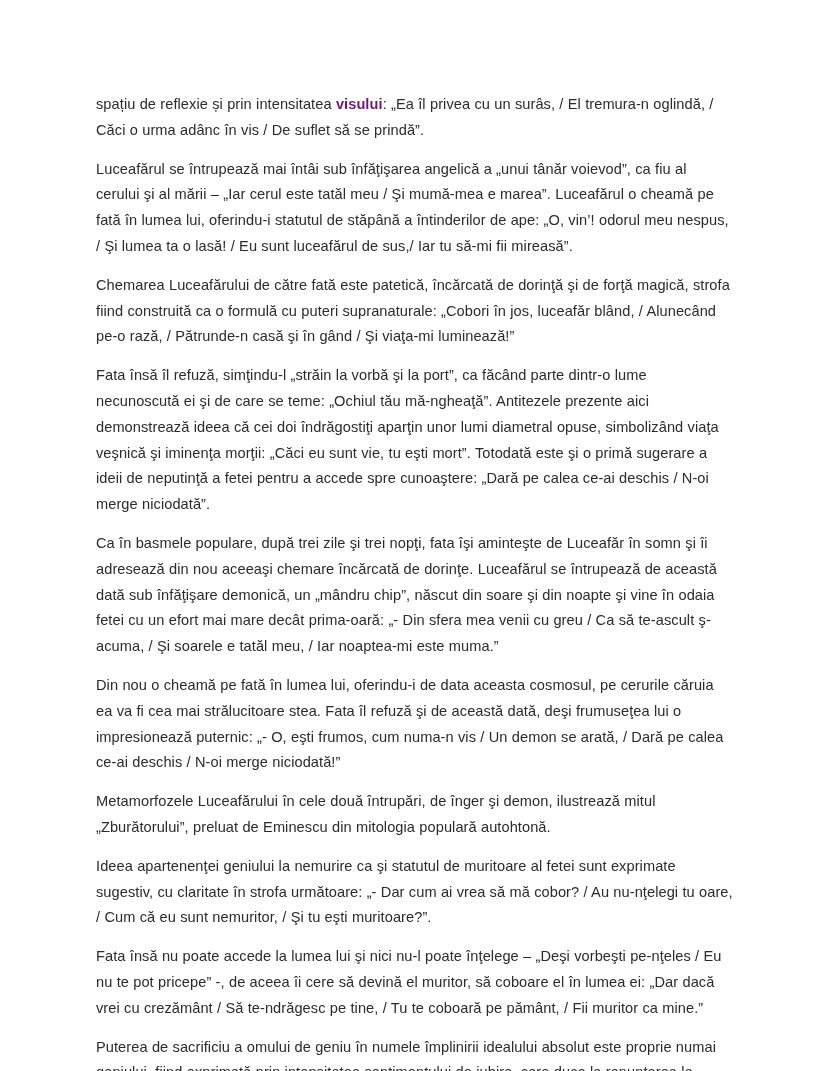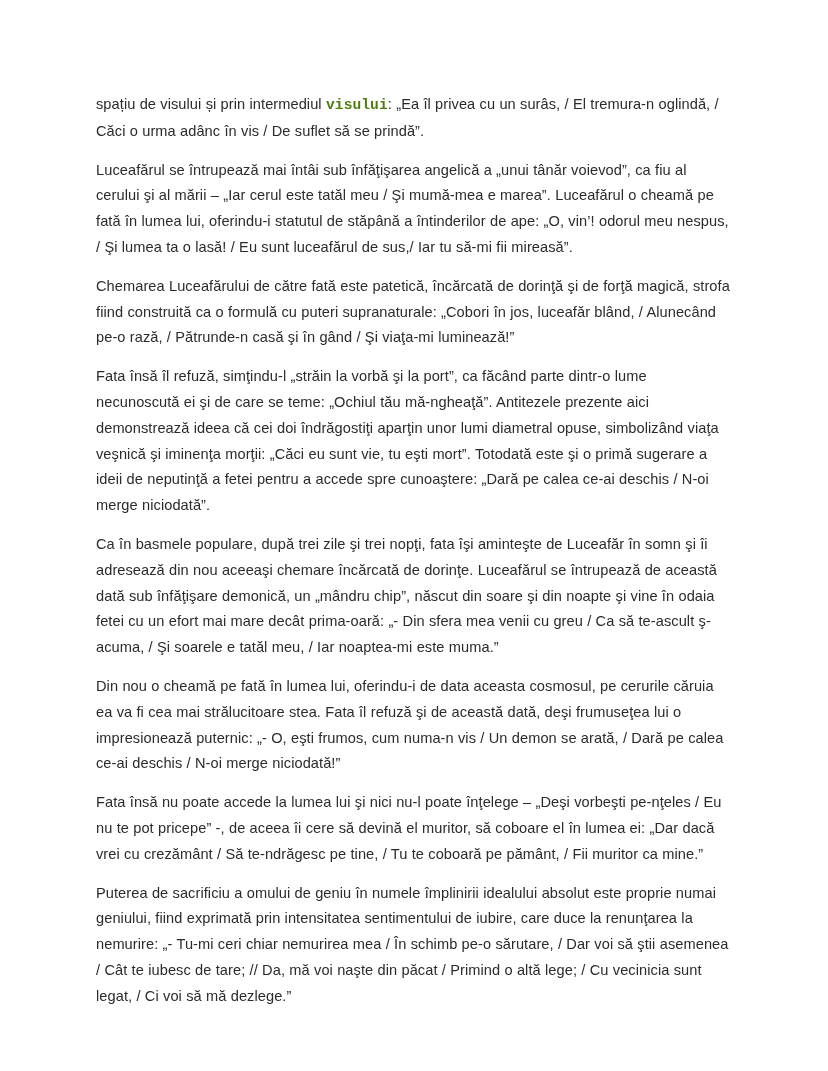--- a/index.html
+++ b/index.html
@@ -35,42 +35,43 @@
     text-align: left;
     letter-spacing: 0.005em;
     word-spacing: 0.01em;
     -webkit-font-smoothing: antialiased;
   }
   .para:last-child {
     margin-bottom: 0;
   }
   .bold {
     font-weight: bold;
-    color: #4d7c0f;
-    font-family: Liberation Mono, monospace;
+    color: #701a75;
   }
 </style>
 </head>
 <body>
 
 <div class="page">
   <div class="doc-body">
 
-    <p class="para"><span>spațiu de visului și prin intermediul </span><span class="bold">visului</span><span>: „Ea îl privea cu un surâs, / El tremura-n oglindă, / Căci o urma adânc în vis / De suflet să se prindă”.</span></p>
+    <p class="para"><span>spațiu de reflexie și prin intensitatea </span><span class="bold">visului</span><span>: „Ea îl privea cu un surâs, / El tremura-n oglindă, / Căci o urma adânc în vis / De suflet să se prindă”.</span></p>
 
     <p class="para">Luceafărul se întrupează mai întâi sub înfăţişarea angelică a „unui tânăr voievod”, ca fiu al cerului şi al mării – „Iar cerul este tatăl meu / Şi mumă-mea e marea”. Luceafărul o cheamă pe fată în lumea lui, oferindu-i statutul de stăpână a întinderilor de ape: „O, vin’! odorul meu nespus, / Şi lumea ta o lasă! / Eu sunt luceafărul de sus,/ Iar tu să-mi fii mireasă”.</p>
 
     <p class="para">Chemarea Luceafărului de către fată este patetică, încărcată de dorinţă şi de forţă magică, strofa fiind construită ca o formulă cu puteri supranaturale: „Cobori în jos, luceafăr blând, / Alunecând pe-o rază, / Pătrunde-n casă şi în gând / Şi viaţa-mi luminează!”</p>
 
     <p class="para">Fata însă îl refuză, simţindu-l „străin la vorbă şi la port”, ca făcând parte dintr-o lume necunoscută ei şi de care se teme: „Ochiul tău mă-ngheaţă”. Antitezele prezente aici demonstrează ideea că cei doi îndrăgostiţi aparţin unor lumi diametral opuse, simbolizând viaţa veşnică şi iminenţa morţii: „Căci eu sunt vie, tu eşti mort”. Totodată este şi o primă sugerare a ideii de neputinţă a fetei pentru a accede spre cunoaştere: „Dară pe calea ce-ai deschis / N-oi merge niciodată”.</p>
 
     <p class="para">Ca în basmele populare, după trei zile şi trei nopţi, fata îşi aminteşte de Luceafăr în somn şi îi adresează din nou aceeaşi chemare încărcată de dorinţe. Luceafărul se întrupează de această dată sub înfăţişare demonică, un „mândru chip”, născut din soare şi din noapte şi vine în odaia fetei cu un efort mai mare decât prima-oară: „- Din sfera mea venii cu greu / Ca să te-ascult ş-acuma, / Şi soarele e tatăl meu, / Iar noaptea-mi este muma.”</p>
 
     <p class="para">Din nou o cheamă pe fată în lumea lui, oferindu-i de data aceasta cosmosul, pe cerurile căruia ea va fi cea mai strălucitoare stea. Fata îl refuză şi de această dată, deşi frumuseţea lui o impresionează puternic: „- O, eşti frumos, cum numa-n vis / Un demon se arată, / Dară pe calea ce-ai deschis / N-oi merge niciodată!”</p>
 
+    <p class="para">Metamorfozele Luceafărului în cele două întrupări, de înger şi demon, ilustrează mitul „Zburătorului”, preluat de Eminescu din mitologia populară autohtonă.</p>
 
+    <p class="para">Ideea apartenenţei geniului la nemurire ca şi statutul de muritoare al fetei sunt exprimate sugestiv, cu claritate în strofa următoare: „- Dar cum ai vrea să mă cobor? / Au nu-nţelegi tu oare, / Cum că eu sunt nemuritor, / Şi tu eşti muritoare?”.</p>
 
     <p class="para">Fata însă nu poate accede la lumea lui şi nici nu-l poate înţelege – „Deşi vorbeşti pe-nţeles / Eu nu te pot pricepe” -, de aceea îi cere să devină el muritor, să coboare el în lumea ei: „Dar dacă vrei cu crezământ / Să te-ndrăgesc pe tine, / Tu te coboară pe pământ, / Fii muritor ca mine.”</p>
 
     <p class="para">Puterea de sacrificiu a omului de geniu în numele împlinirii idealului absolut este proprie numai geniului, fiind exprimată prin intensitatea sentimentului de iubire, care duce la renunţarea la nemurire: „- Tu-mi ceri chiar nemurirea mea / În schimb pe-o sărutare, / Dar voi să ştii asemenea / Cât te iubesc de tare; // Da, mă voi naşte din păcat / Primind o altă lege; / Cu vecinicia sunt legat, / Ci voi să mă dezlege.”</p>
 
   </div>
 </div>
 
 </body></html>

